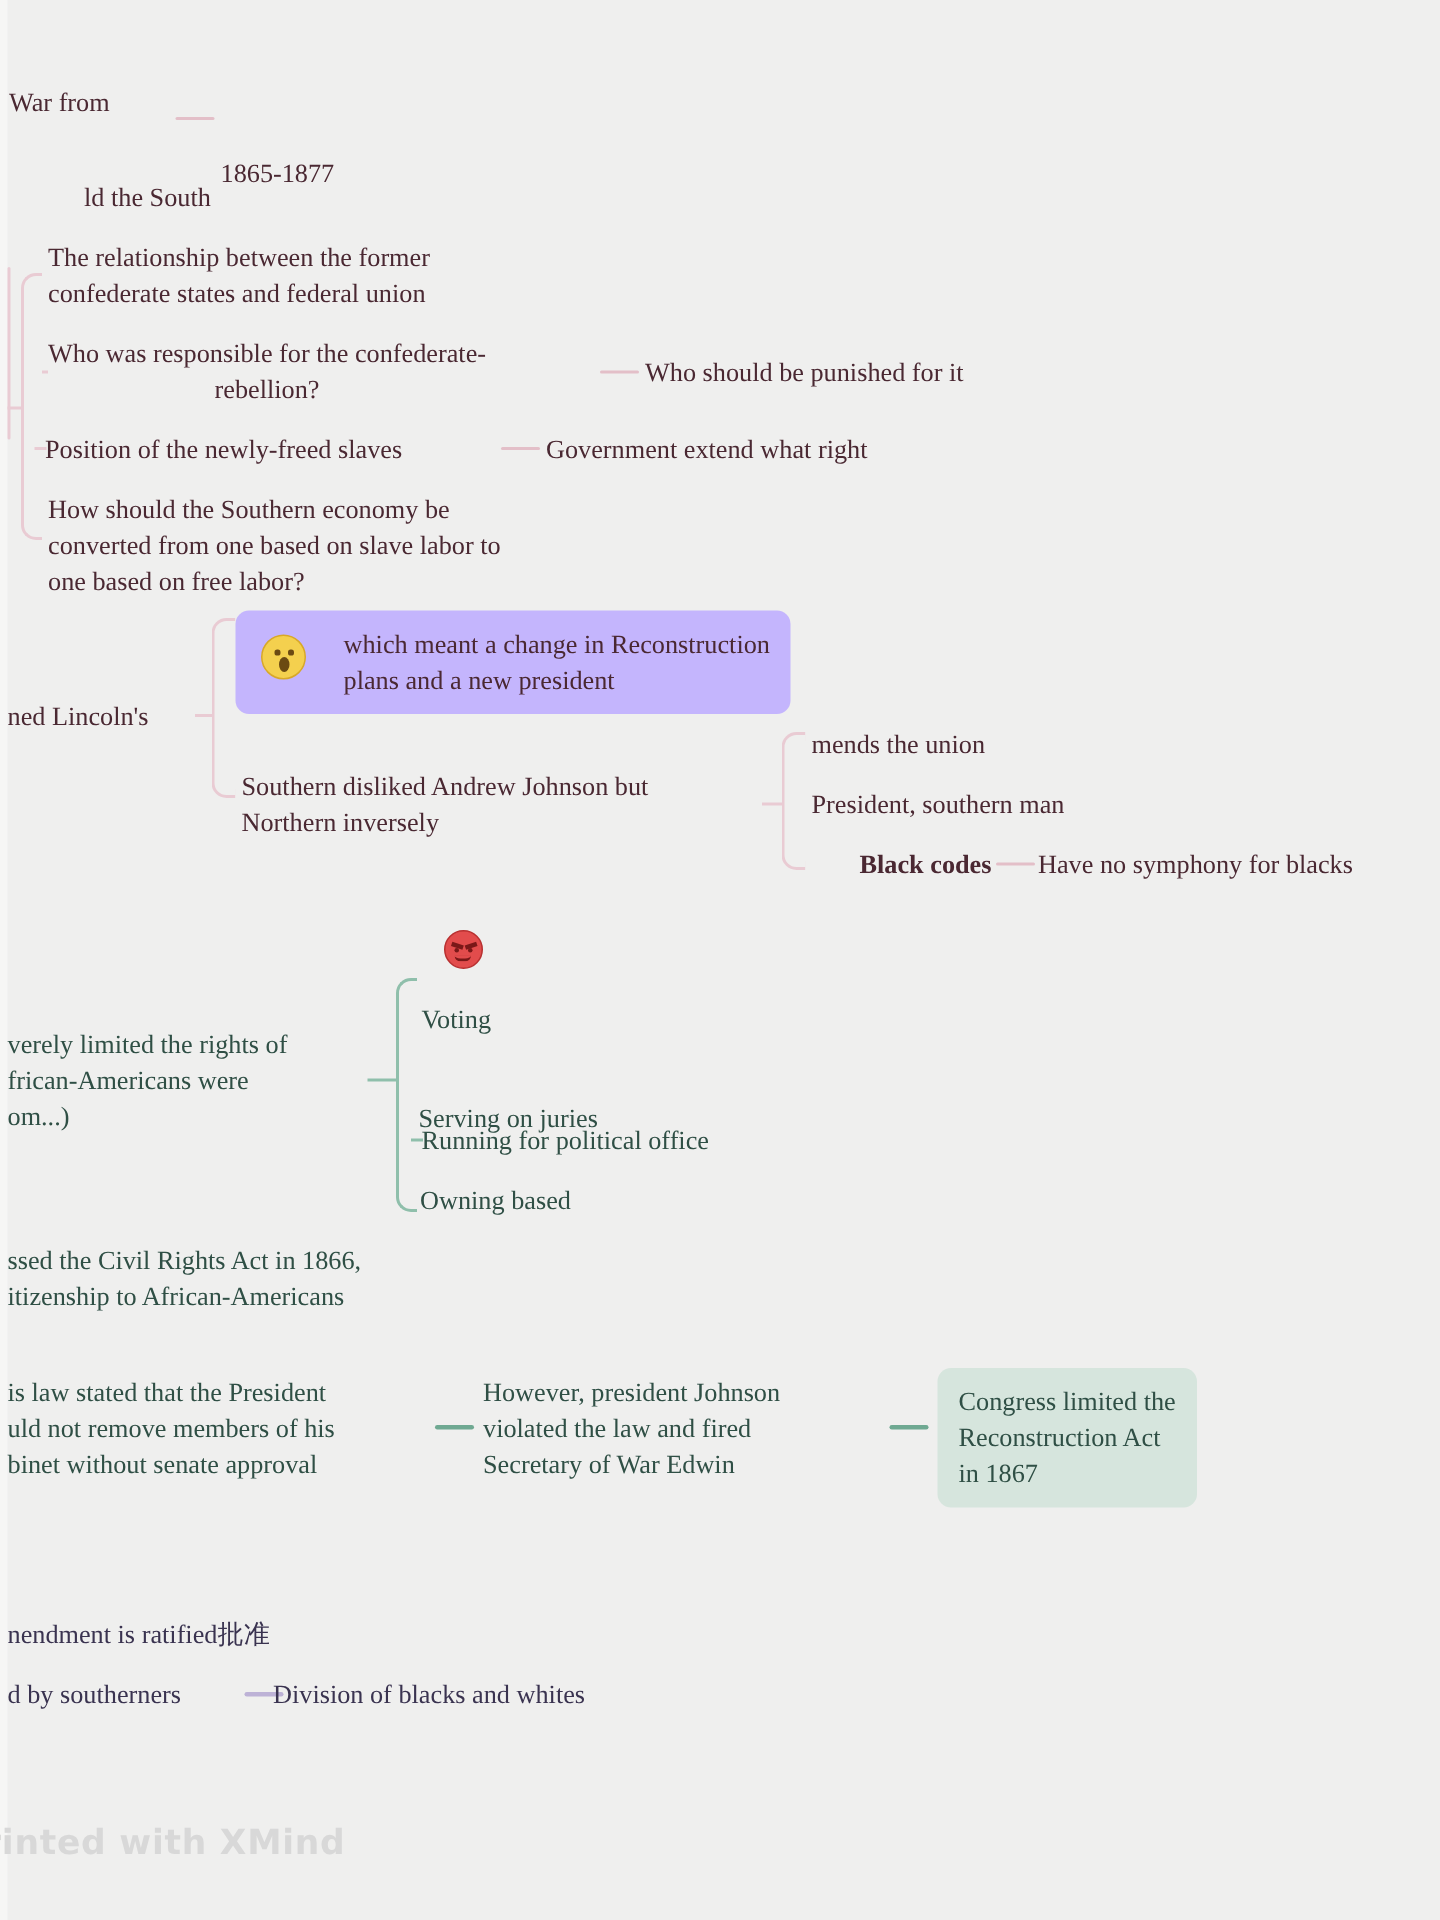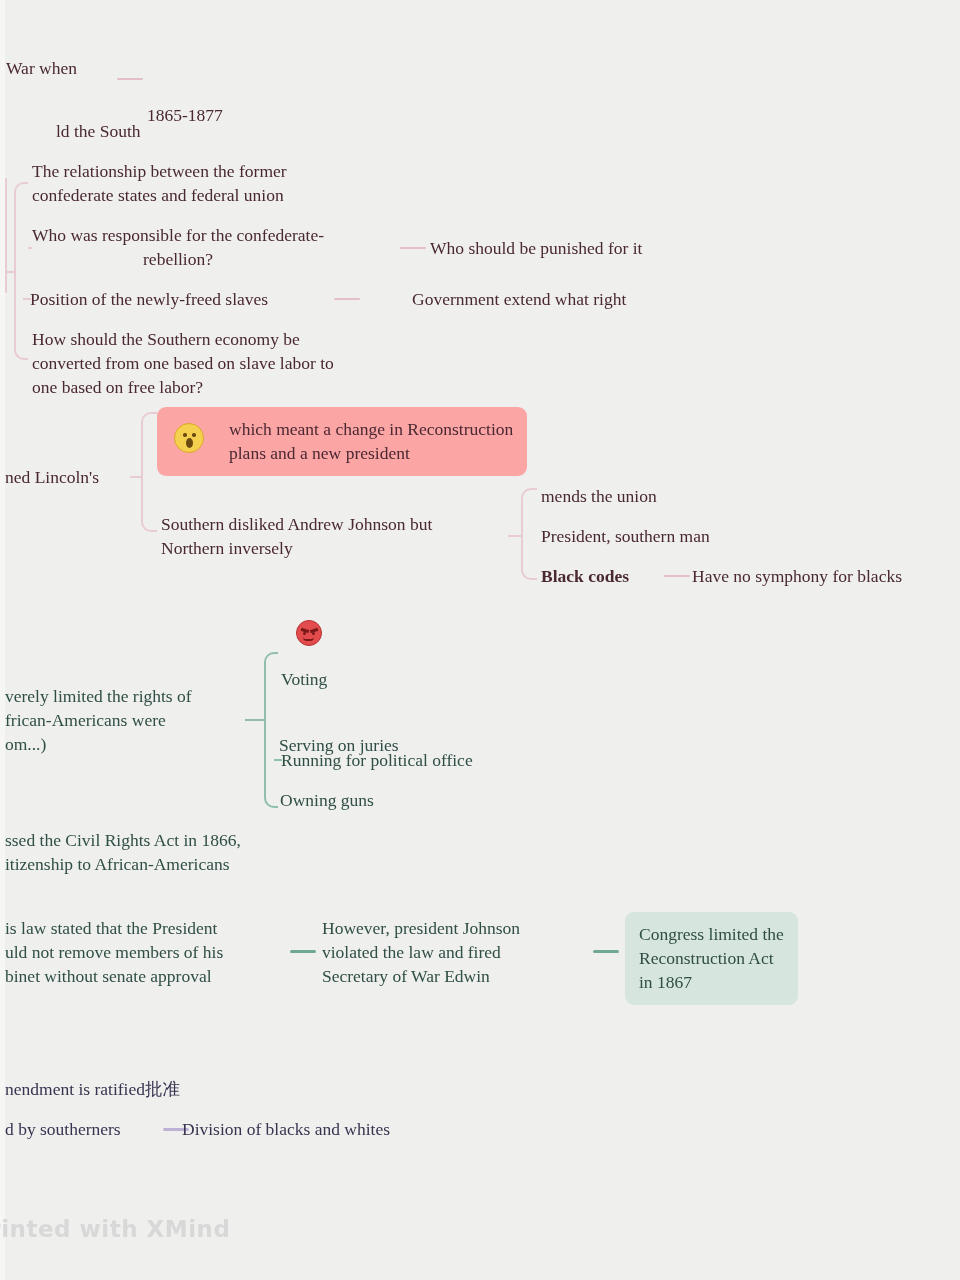--- a/index.html
+++ b/index.html
@@ -28,24 +28,24 @@
     position: absolute;
     white-space: pre;
     line-height: 24px;
     font-size: 17.5px;
     color: #4a2832;
   }
   .node.pink   { color: #4a2832; }
   .node.green  { color: #2f4f45; }
   .node.purple { color: #3a3350; }
 
-  .node.bold { font-weight: bold; }
+  .node.bold { font-weight: bold; margin-left: 32px; }
 
   .boxed-pink {
-    background: #fca5a5;
+    background: #c4b5fd;
     border-radius: 9px;
     padding: 10px 14px 11px 14px;
   }
   .boxed-green {
     background: #d6e5dd;
     border-radius: 9px;
     padding: 10px 14px 11px 14px;
   }
 
   
@@ -155,21 +155,21 @@
     letter-spacing: 0.5px;
     color: #d8d8d8;
     white-space: pre;
   }
 </style>
 </head>
 <body>
 
 <div id="left-edge-strip"></div>
 
-<div class="node pink" style="left:6px; top:56px;">War when</div>
+<div class="node pink" style="left:6px; top:56px;">War from</div>
 <div class="hline pink" style="left:117px; top:78px; width:26px;"></div>
 <div class="node pink" style="left:147px; top:67px;margin-top:36px;">1865-1877</div>
 
 <div class="node pink" style="left:16px; top:119px;margin-left:40px;">ld the South</div>
 
 <div class="vline pink" style="left:5px; top:178px; height:115px;"></div>
 
 <div class="bracket" style="left:14px; top:182px; width:14px; height:178px;"></div>
 <div class="stub pink" style="left:5px; top:271px; width:10px;"></div>
 
@@ -179,21 +179,21 @@
 <div class="node pink" style="left:32px; top:223px;text-align:center;"><span>Who was responsible for the confederate-</span>
 <span>rebellion?</span></div>
 <div class="stub pink" style="left:28px; top:247px; width:4px;"></div>
 
 <div class="hline pink" style="left:400px; top:247px; width:26px;"></div>
 <div class="node pink" style="left:430px; top:236px;">Who should be punished for it</div>
 
 <div class="node pink" style="left:30px; top:287px;">Position of the newly-freed slaves</div>
 <div class="stub pink" style="left:23px; top:298px; width:8px;"></div>
 <div class="hline pink" style="left:334px; top:298px; width:26px;"></div>
-<div class="node pink" style="left:364px; top:287px;margin-left:48px;">Government extend what right</div>
+<div class="node pink" style="left:364px; top:287px;">Government extend what right</div>
 
 <div class="node pink" style="left:32px; top:327px;"><span>How should the Southern economy be</span>
 <span>converted from one based on slave labor to</span>
 <span>one based on free labor?</span></div>
 
 <div class="node pink" style="left:5px; top:465px;">ned Lincoln's</div>
 <div class="bracket" style="left:141px; top:412px; width:16px; height:120px;"></div>
 <div class="stub pink" style="left:130px; top:476px; width:12px;"></div>
 
 <div class="node pink boxed-pink" style="left:157px; top:407px;"><span style="display:inline-block; width:58px;">&nbsp;</span><span>which meant a change in Reconstruction</span>
@@ -228,21 +228,21 @@
 <span>frican-Americans were</span>
 <span>om...)</span></div>
 
 <div class="bracket green" style="left:264px; top:652px; width:14px; height:156px;"></div>
 <div class="stub green" style="left:245px; top:719px; width:20px;"></div>
 
 <div class="node green" style="left:281px; top:667px;">Voting</div>
 <div class="node green" style="left:279px; top:708px;margin-top:25px;">Serving on juries</div>
 <div class="node green" style="left:281px; top:748px;">Running for political office</div>
 <div class="stub green" style="left:274px; top:759px; width:8px;"></div>
-<div class="node green" style="left:280px; top:788px;">Owning guns</div>
+<div class="node green" style="left:280px; top:788px;">Owning based</div>
 
 <div class="node green" style="left:5px; top:828px;"><span>ssed the Civil Rights Act in 1866,</span>
 <span>itizenship to African-Americans</span></div>
 
 <div class="node green" style="left:5px; top:916px;"><span>is law stated that the President</span>
 <span>uld not remove members of his</span>
 <span>binet without senate approval</span></div>
 
 <div class="hline green" style="left:290px; top:950px; width:26px; height:3px;"></div>
 

